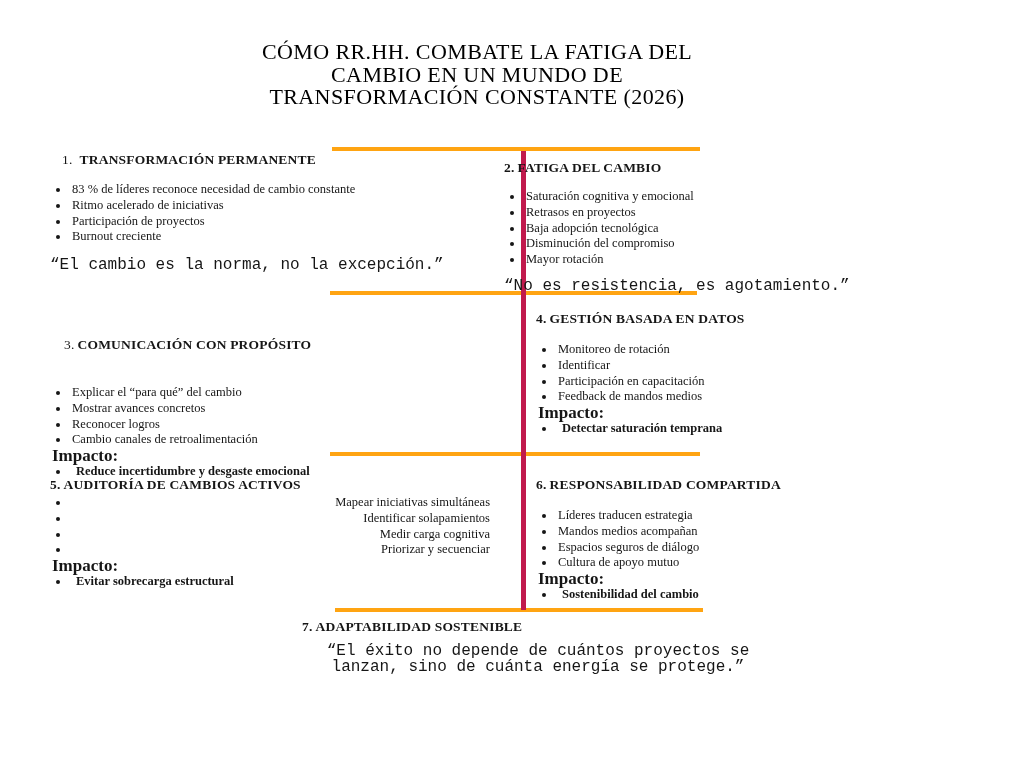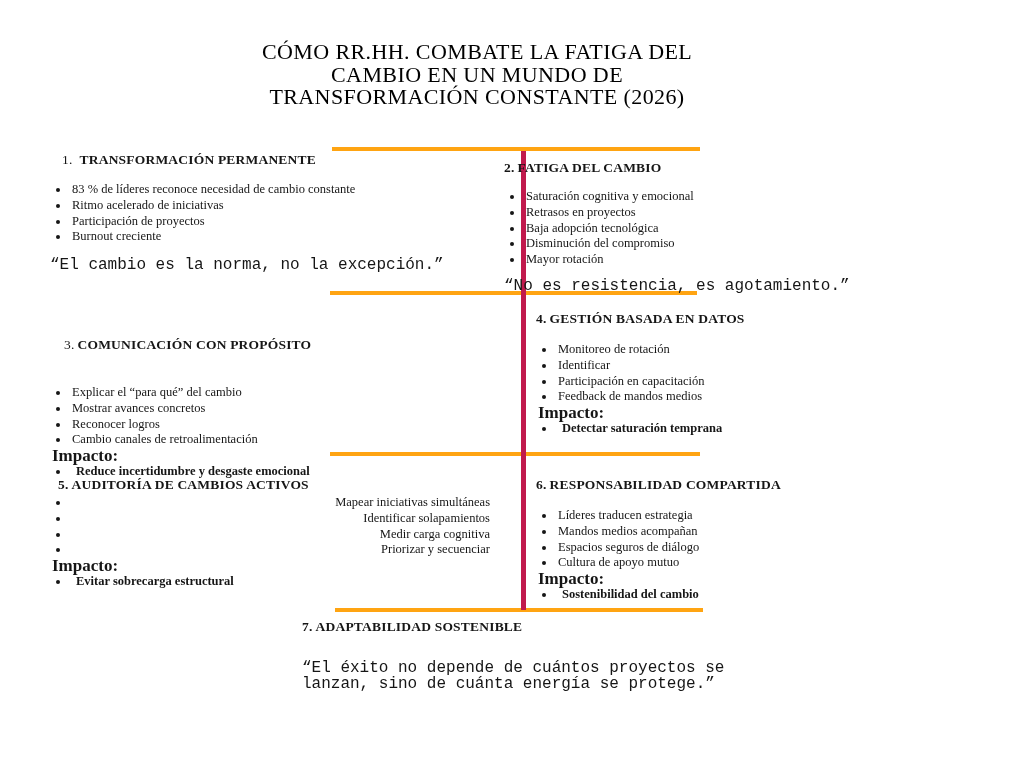--- a/index.html
+++ b/index.html
@@ -64,29 +64,29 @@
   .s2 .quote   { margin-top: 11px; }
 
   .s3 { left: 50px;  top: 317px; width: 440px; }
   .s3 .sec-header { margin-left: 14px; margin-top: 20px; }
   .s3 .bullets { margin-top: 32px; }
 
   .s4 { left: 536px; top: 311px; width: 472px; }
   .s4 .bullets { margin-top: 15px; }
 
   .s5 { left: 50px;  top: 477px; width: 440px; }
-  .s5 .sec-header { margin-left: 8px; }
+  .s5 .sec-header { }
   .s5 .bullets { margin-top: 2px; text-align: right; }
 
   .s6 { left: 536px; top: 477px; width: 472px; }
   .s6 .bullets { margin-top: 15px; }
 
   .s7 { left: 302px; top: 619px; width: 472px; }
   .s7 .bullets { margin-top: 14px; padding-left: 17px; }
-  .s7 .quote   { margin-top: 26px; }
+  .s7 .quote   { margin-top: 9px; text-align: center; }
 </style>
 </head>
 <body>
 
 <div class="page-title">
   <div>CÓMO RR.HH. COMBATE LA FATIGA DEL</div>
   <div>CAMBIO EN UN MUNDO DE</div>
   <div>TRANSFORMACIÓN CONSTANTE (2026)</div>
 </div>
 

